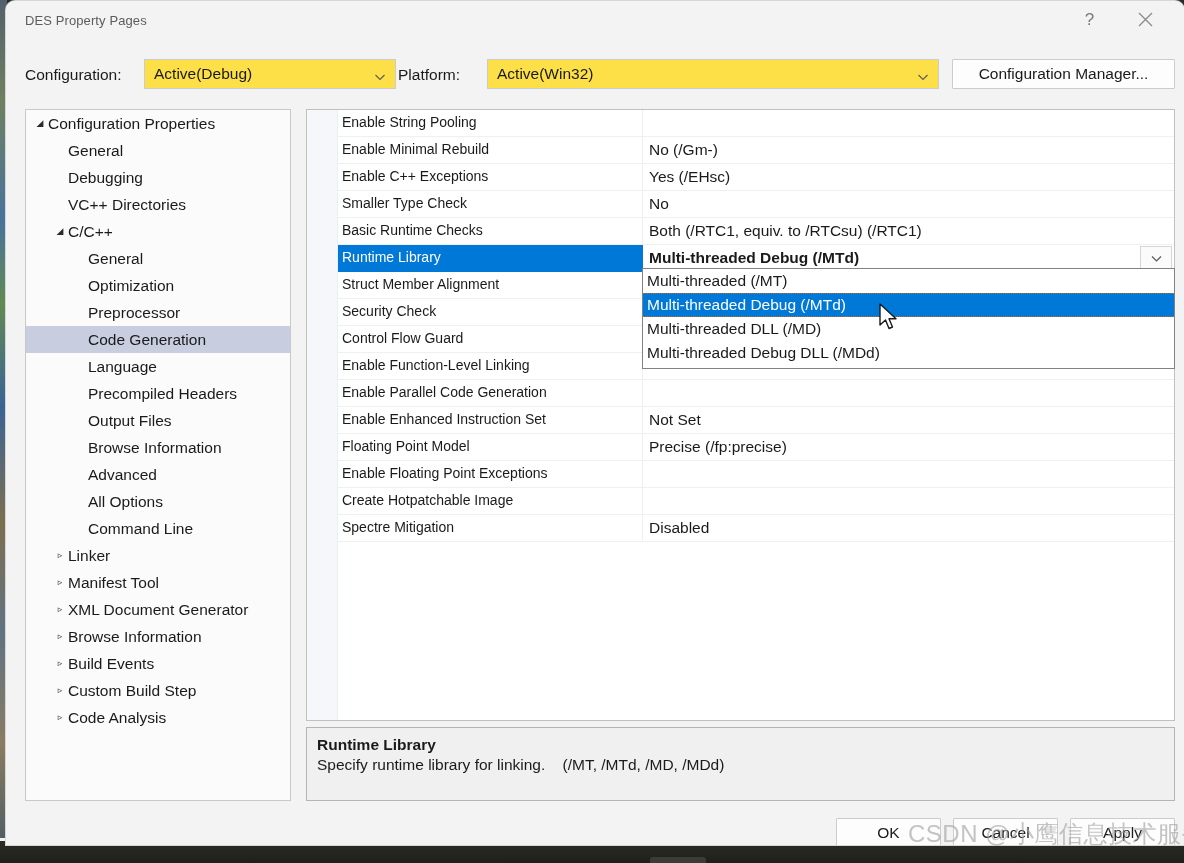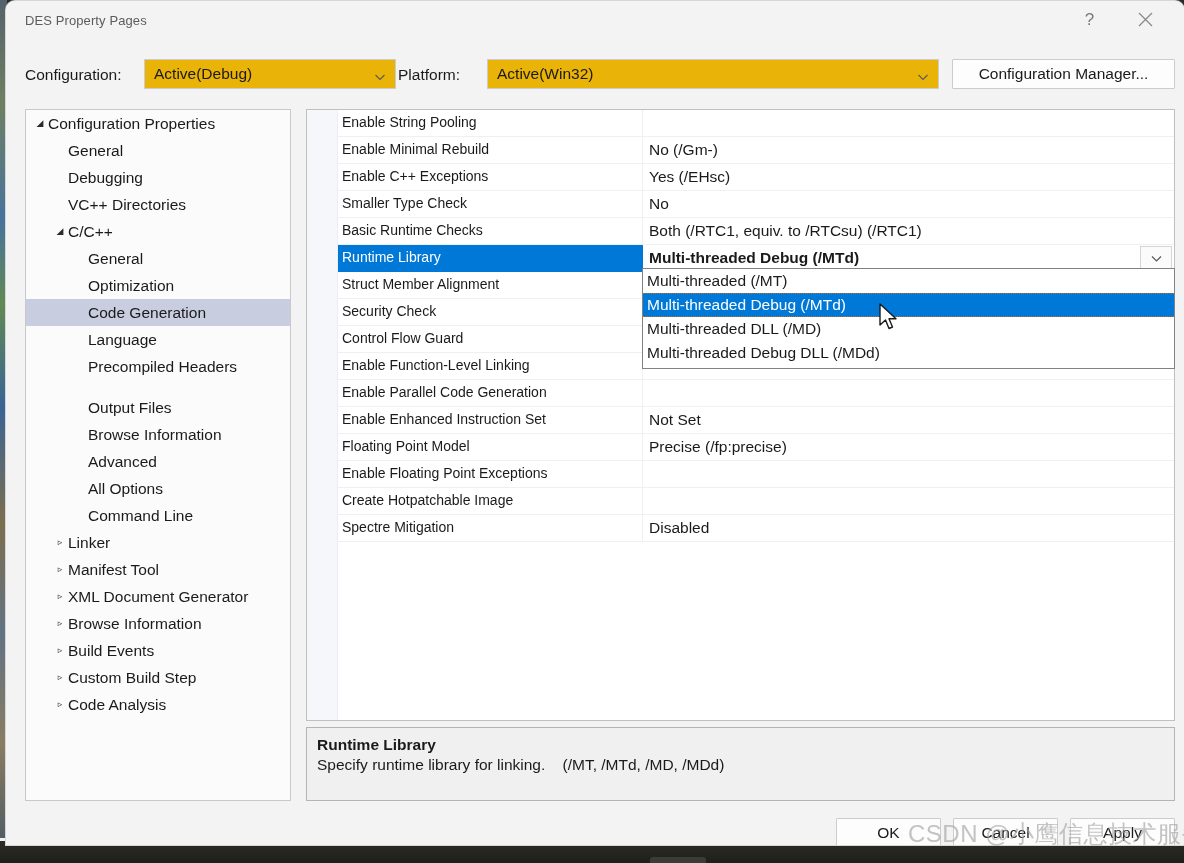--- a/index.html
+++ b/index.html
@@ -98,21 +98,21 @@
     color: #1a1a1a;
     top: 19px;
   }
   #lbl-configuration { left: 19px; }
   #lbl-platform { left: 392px; }
 
   .combo {
     position: absolute;
     top: 12px;
     height: 30px;
-    background: #eab308;
+    background: #fde047;
     border: 1px solid #cccccc;
     box-sizing: border-box;
   }
   .combo .combo-text {
     position: absolute;
     left: 9px;
     top: 5px;
     font-size: 15.5px;
     color: #1a1a1a;
     white-space: nowrap;
@@ -414,33 +414,37 @@
           <span>C/C++</span>
         </div>
         <div class="tree-item" style="padding-left: 46px;">
           <span class="tree-arrow none"></span>
           <span>General</span>
         </div>
         <div class="tree-item" style="padding-left: 46px;">
           <span class="tree-arrow none"></span>
           <span>Optimization</span>
         </div>
+        <div class="tree-item" style="padding-left: 46px;">
+          <span class="tree-arrow none"></span>
+          <span>Preprocessor</span>
+        </div>
         <div class="tree-item selected" style="padding-left: 46px;">
           <span class="tree-arrow none"></span>
           <span>Code Generation</span>
         </div>
         <div class="tree-item" style="padding-left: 46px;">
           <span class="tree-arrow none"></span>
           <span>Language</span>
         </div>
         <div class="tree-item" style="padding-left: 46px;">
           <span class="tree-arrow none"></span>
           <span>Precompiled Headers</span>
         </div>
-        <div class="tree-item" style="padding-left: 46px; margin-top: 14px;">
+        <div class="tree-item" style="padding-left: 46px;">
           <span class="tree-arrow none"></span>
           <span>Output Files</span>
         </div>
         <div class="tree-item" style="padding-left: 46px;">
           <span class="tree-arrow none"></span>
           <span>Browse Information</span>
         </div>
         <div class="tree-item" style="padding-left: 46px; text-align: center;">
           <span class="tree-arrow none"></span>
           <span>Advanced</span>

